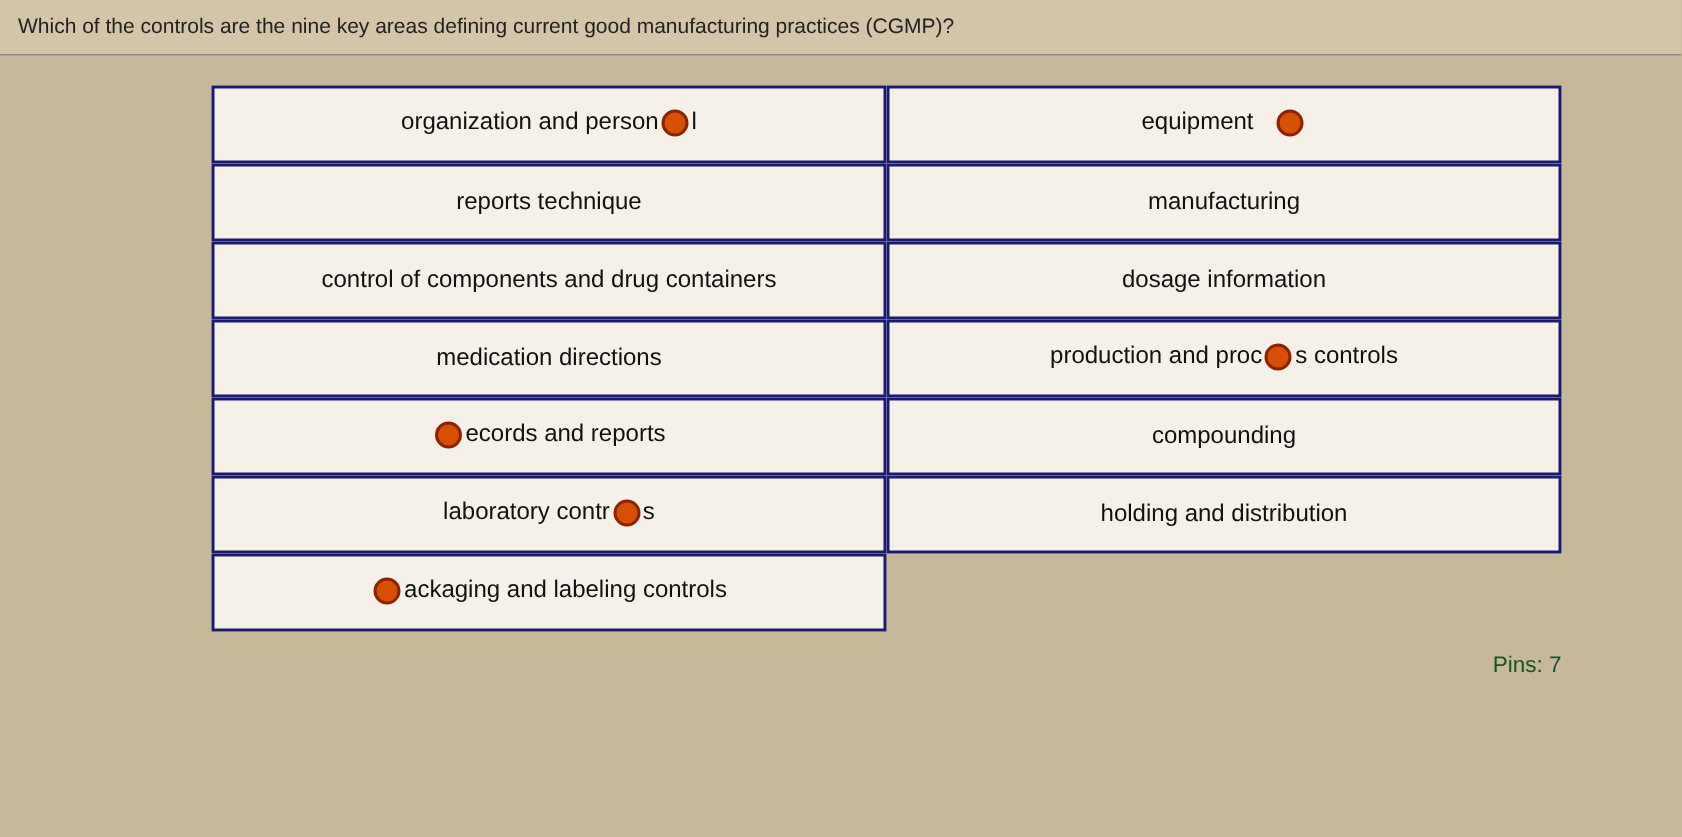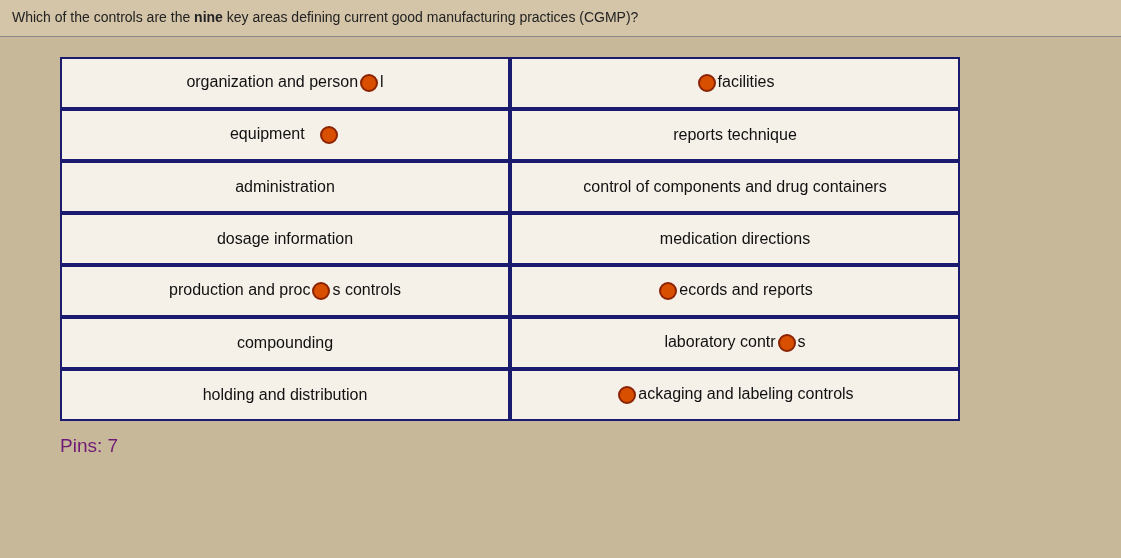--- a/index.html
+++ b/index.html
@@ -20,29 +20,29 @@
     .top-bar {
       background-color: #d4c4a8;
       border-bottom: 1px solid #888;
       padding: 8px 12px;
       font-size: 14px;
       color: #222;
       line-height: 1.4;
     }
 
     .top-bar strong {
-      font-weight: bold;
+      font-weight: normal;
       margin-top: 25px;
     }
 
     .main-content {
       padding: 20px 80px 10px 60px;
       display: flex;
       flex-direction: column;
-      align-items: flex-start;
+      align-items: flex-end;
     }
 
     .grid-container {
       display: grid;
       grid-template-columns: 1fr 1fr;
       gap: 0;
       width: 900px;
     }
 
     .cell {
@@ -69,53 +69,50 @@
       background-color: #d94f00;
       border-radius: 50%;
       border: 2px solid #8b2200;
       vertical-align: middle;
       margin: 0 2px;
       flex-shrink: 0;
     }
 
     .pins-row {
       margin-top: 14px;
-      font-size: 19px;
-      color: #701a75;
+      font-size: 15px;
+      color: #14532d;
       text-align: center;
     }
   </style>
 </head>
 <body>
 
 <div class="top-bar">
   <span>Which of the controls are the </span><strong>nine</strong><span> key areas defining current good manufacturing practices (CGMP)?</span>
 </div>
 
 <div class="main-content">
   <div class="grid-container">
 
     <div class="cell">
       <span class="cell-text">organization and person<span class="pin-dot"></span>l</span>
     </div>
 
-    <div class="cell">
-      <span class="cell-text"><span class="pin-dot"></span>facilities</span>
-    </div>
 
     <div class="cell">
       <span class="cell-text">equipment &nbsp; <span class="pin-dot"></span></span>
     </div>
 
     <div class="cell">
       <span class="cell-text">reports technique</span>
     </div>
 
     <div class="cell">
-      <span class="cell-text">administration</span>
+      <span class="cell-text">manufacturing</span>
     </div>
 
     <div class="cell">
       <span class="cell-text">control of components and drug containers</span>
     </div>
 
     <div class="cell">
       <span class="cell-text">dosage information</span>
     </div>
 

